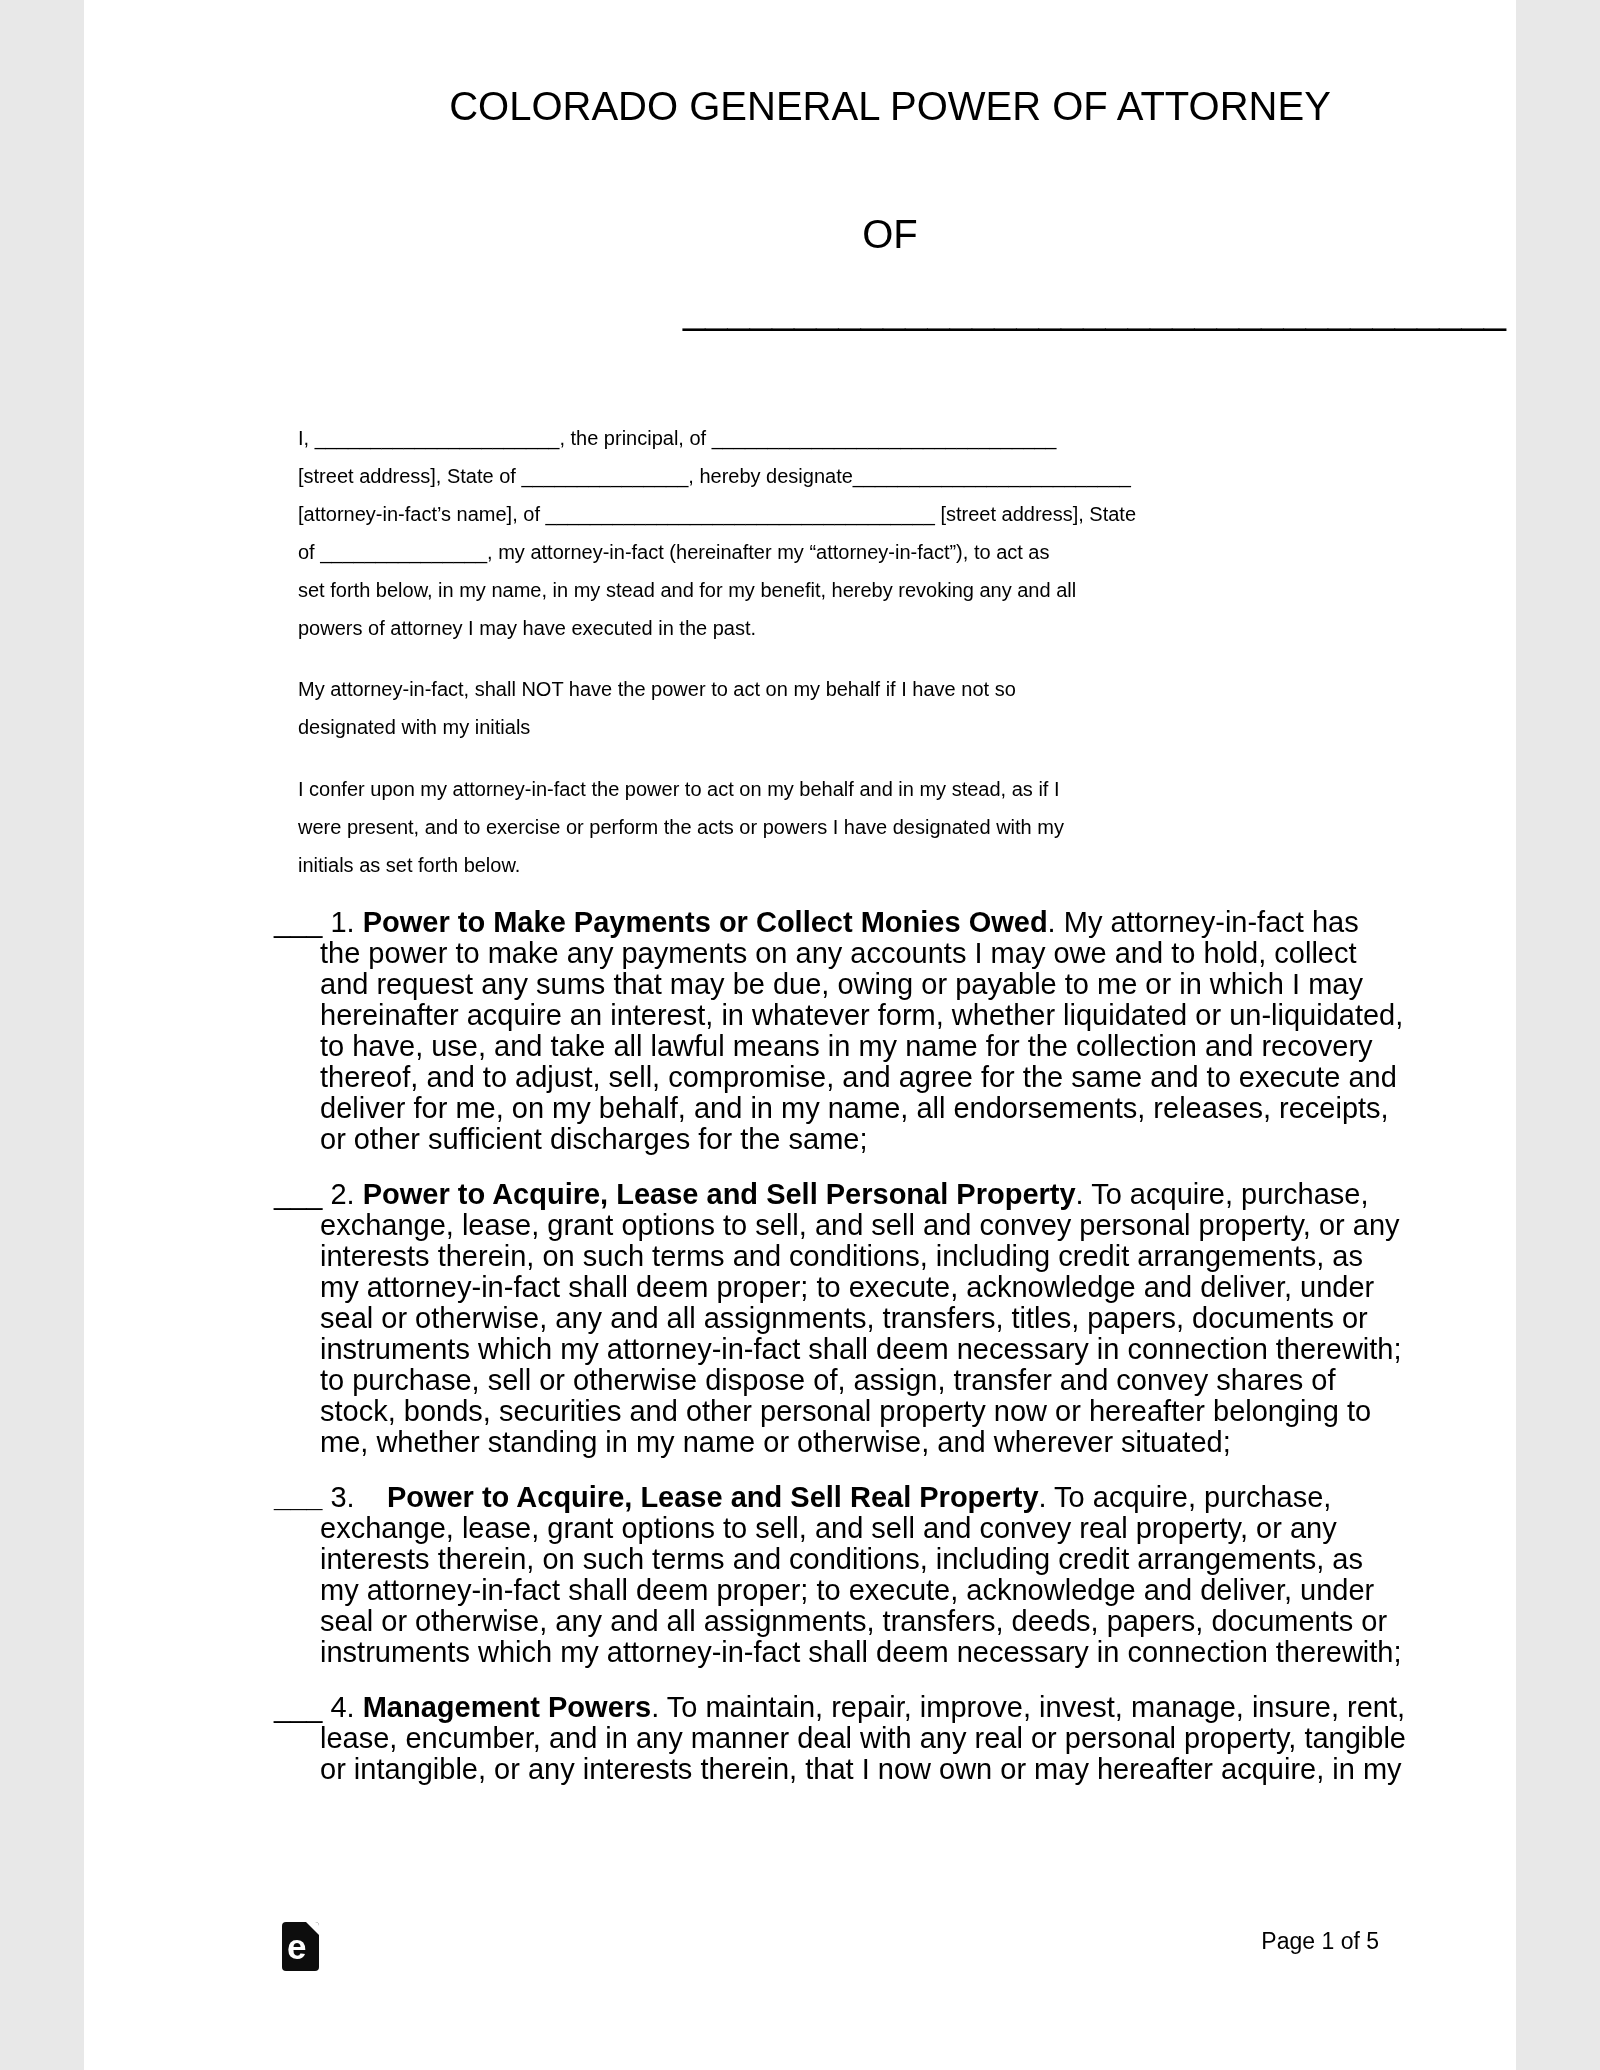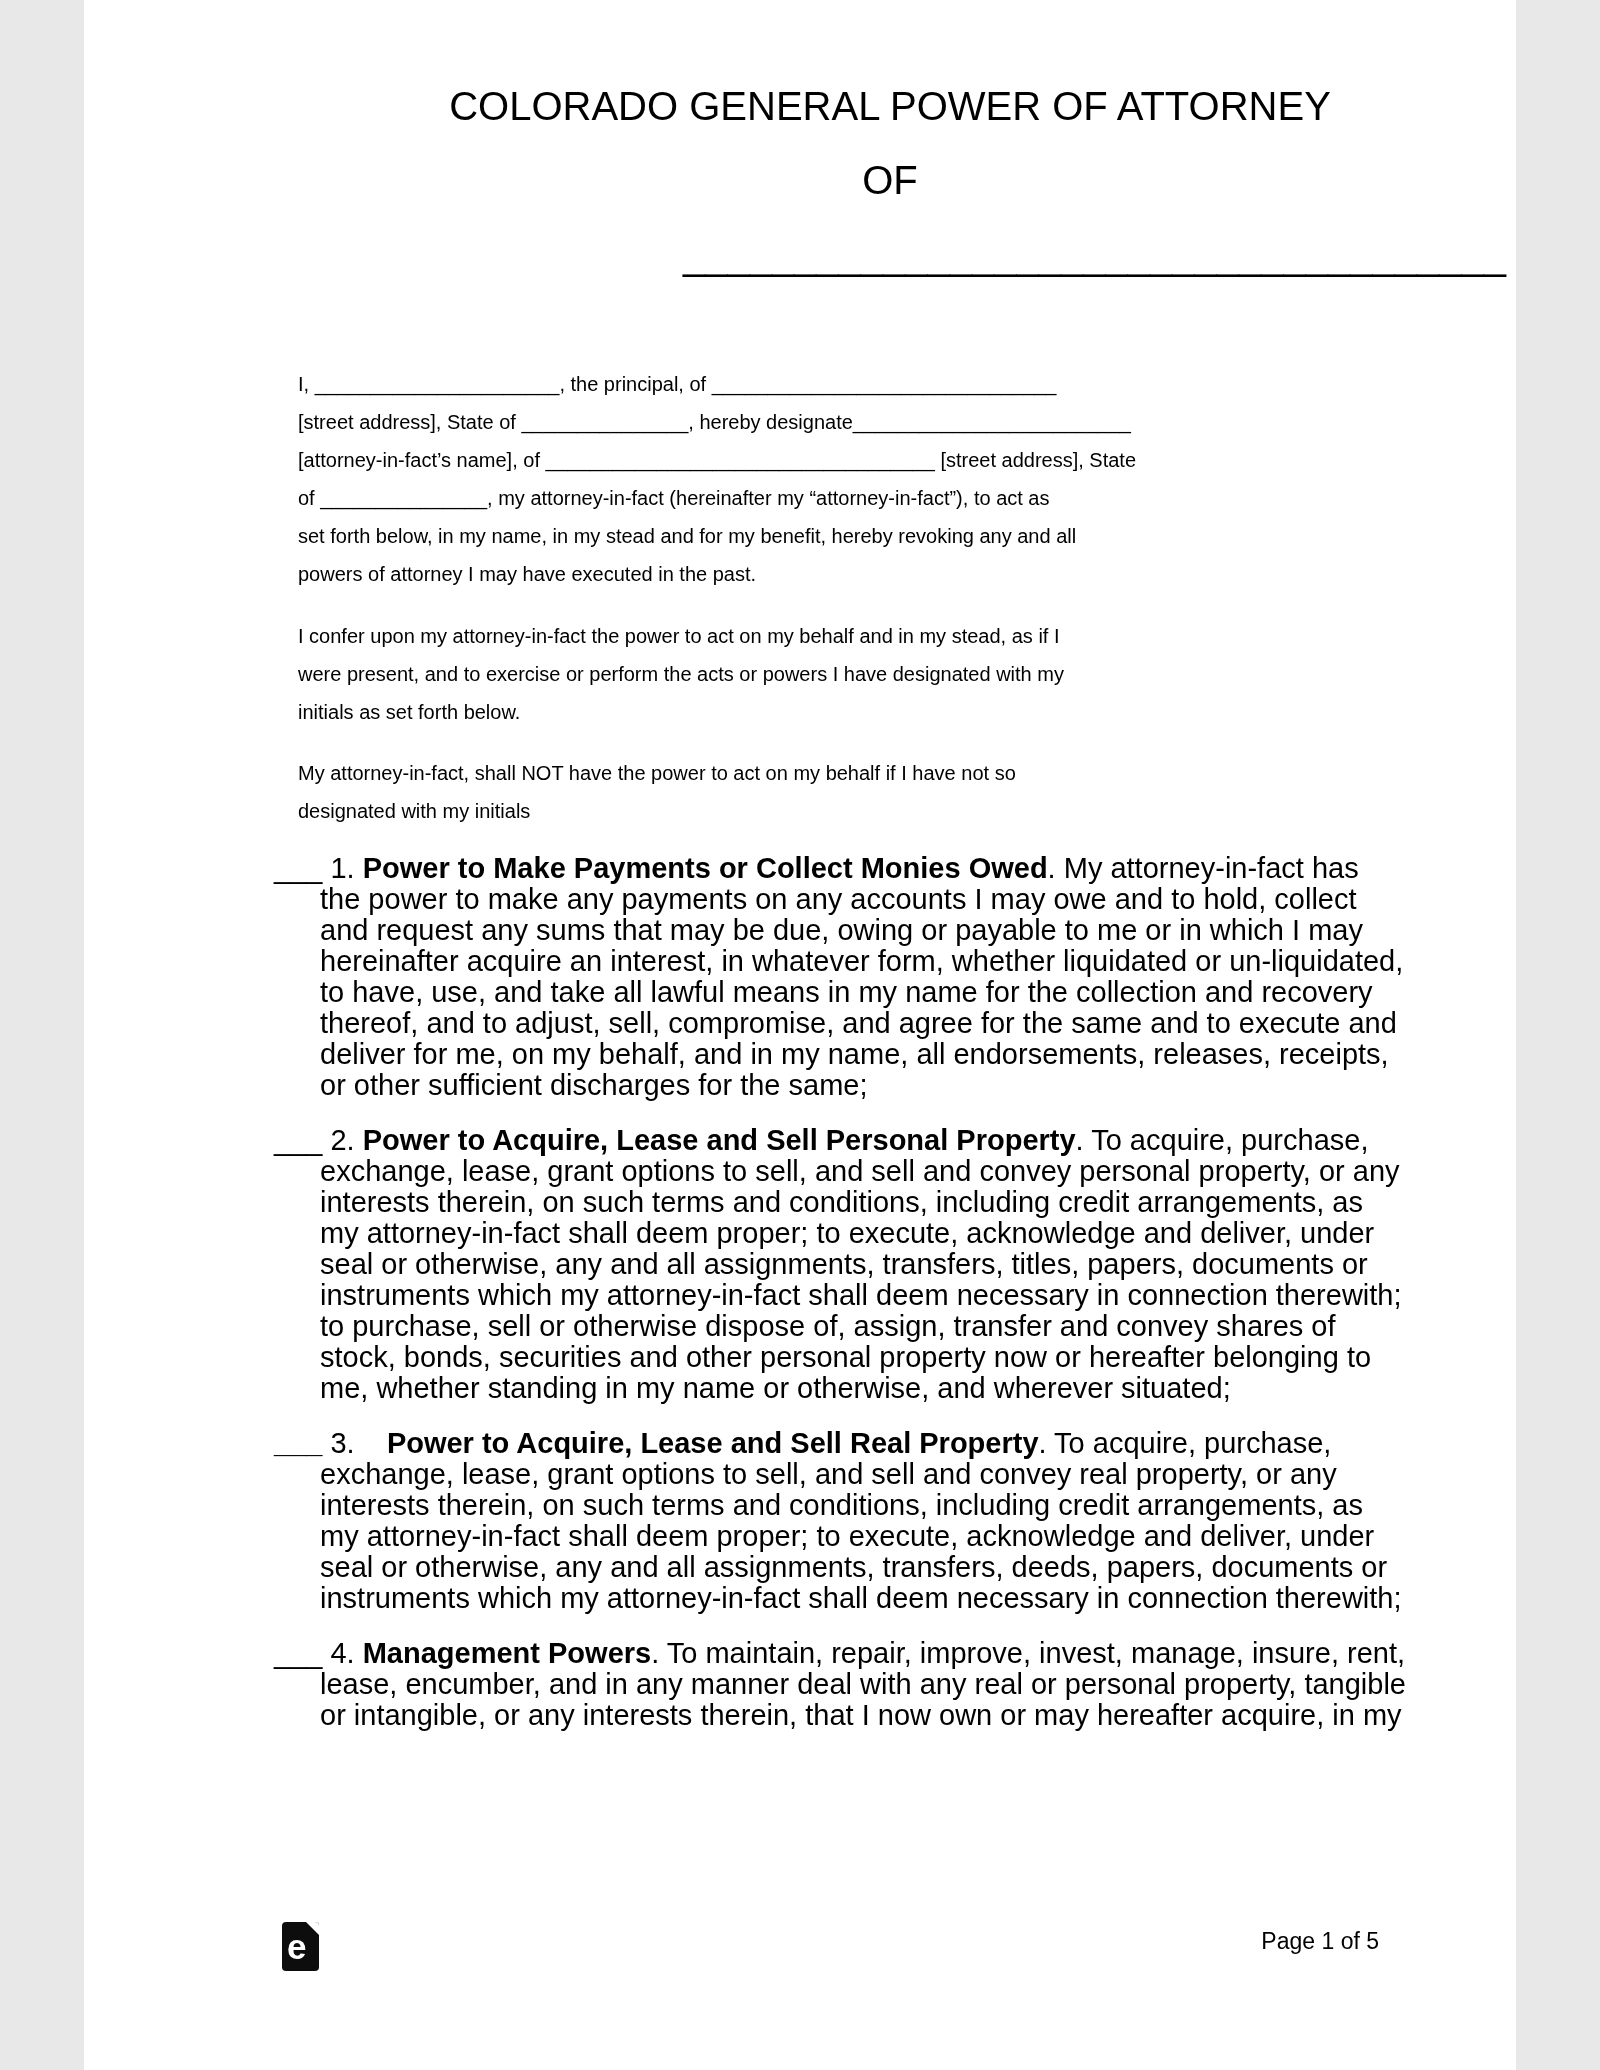--- a/index.html
+++ b/index.html
@@ -20,21 +20,21 @@
   .content > *{margin:0;}
   .doc-title{
     margin-top:83px;
     text-align:center;
     font-size:40px;
     font-weight:400;
     line-height:46px;
     white-space:nowrap;
   }
   .doc-of{
-    margin-top:28px;
+    margin-top:82px;
     text-align:center;
     font-size:40px;
     font-weight:400;
     line-height:46px;
   }
   .name-blank{
     margin-top:29px;
     text-align:right;
     font-size:40px;
     line-height:46px;
@@ -115,26 +115,26 @@
     <div class="name-blank">_____________________________________</div>
 
     <p class="para intro">I, ______________________, the principal, of _______________________________
 [street address], State of _______________, hereby designate_________________________
 [attorney-in-fact’s name], of ___________________________________ [street address], State
 of _______________, my attorney-in-fact (hereinafter my “attorney-in-fact”), to act as
 set forth below, in my name, in my stead and for my benefit, hereby revoking any and all
 powers of attorney I may have executed in the past.</p>
 
 
+    <p class="para p3">My attorney-in-fact, shall NOT have the power to act on my behalf if I have not so
+designated with my initials</p>
+
     <p class="para p2">I confer upon my attorney-in-fact the power to act on my behalf and in my stead, as if I
 were present, and to exercise or perform the acts or powers I have designated with my
 initials as set forth below.</p>
-
-    <p class="para p3">My attorney-in-fact, shall NOT have the power to act on my behalf if I have not so
-designated with my initials</p>
 
     <p class="item i1"><span>___ </span><span>1. </span><strong>Power to Make Payments or Collect Monies Owed</strong><span>. My attorney-in-fact has
 the power to make any payments on any accounts I may owe and to hold, collect
 and request any sums that may be due, owing or payable to me or in which I may
 hereinafter acquire an interest, in whatever form, whether liquidated or un-liquidated,
 to have, use, and take all lawful means in my name for the collection and recovery
 thereof, and to adjust, sell, compromise, and agree for the same and to execute and
 deliver for me, on my behalf, and in my name, all endorsements, releases, receipts,
 or other sufficient discharges for the same;</span></p>
 

